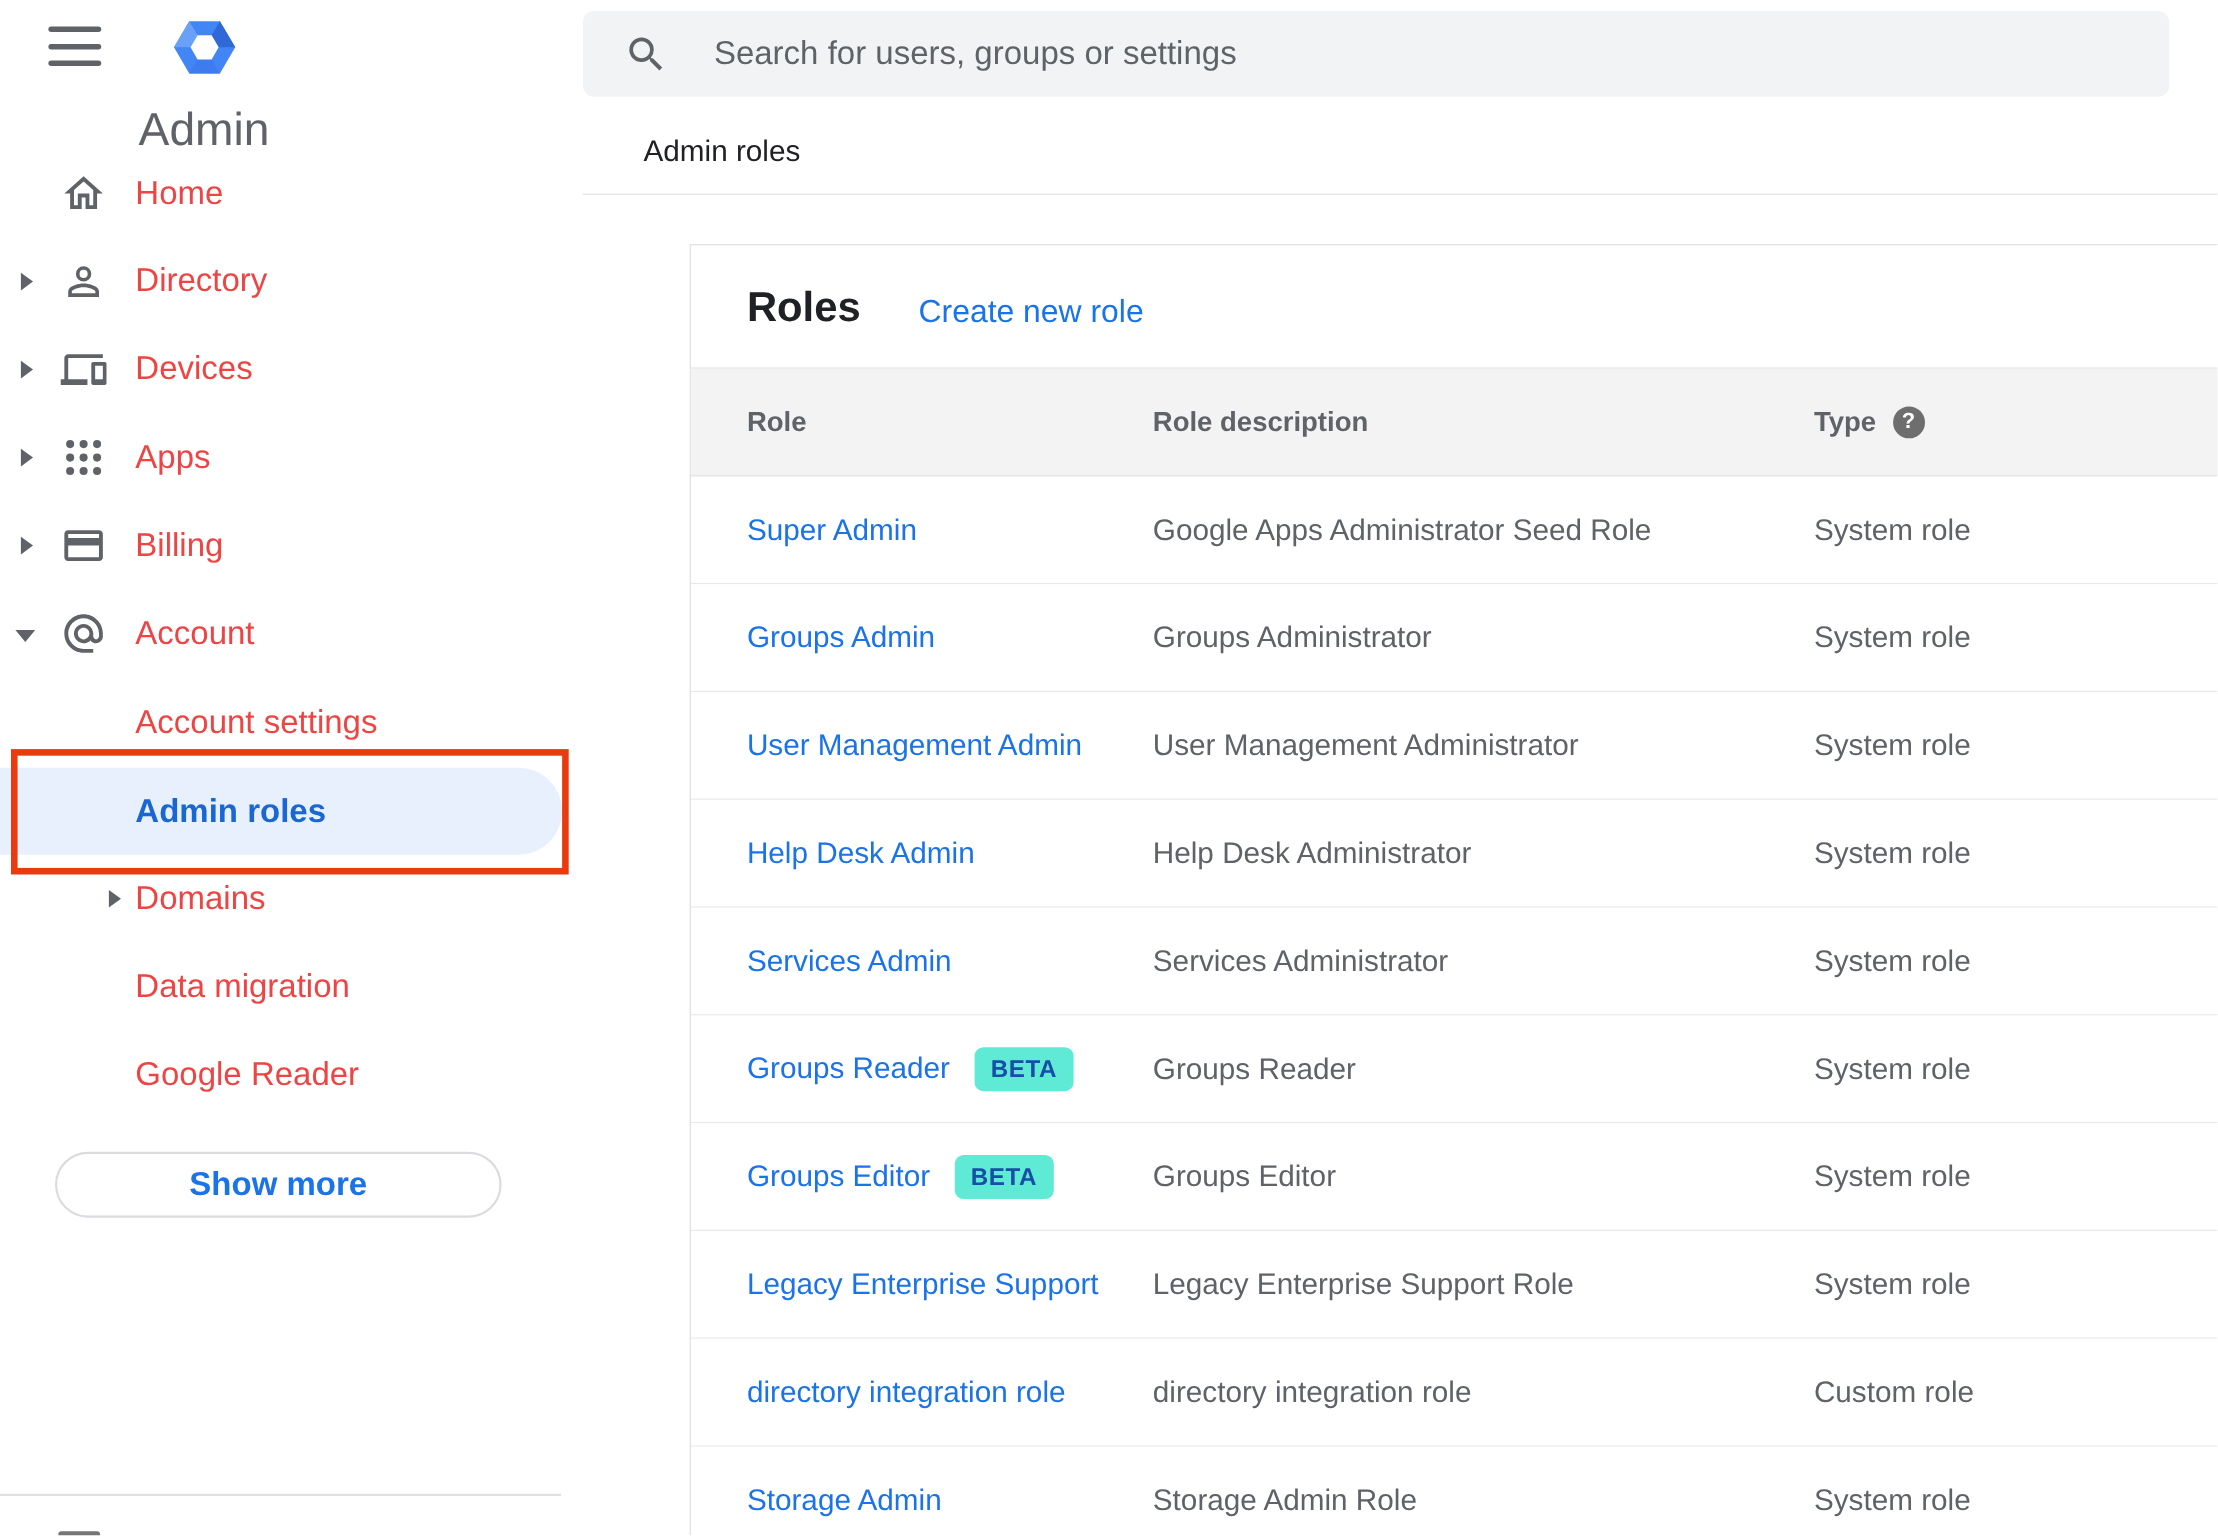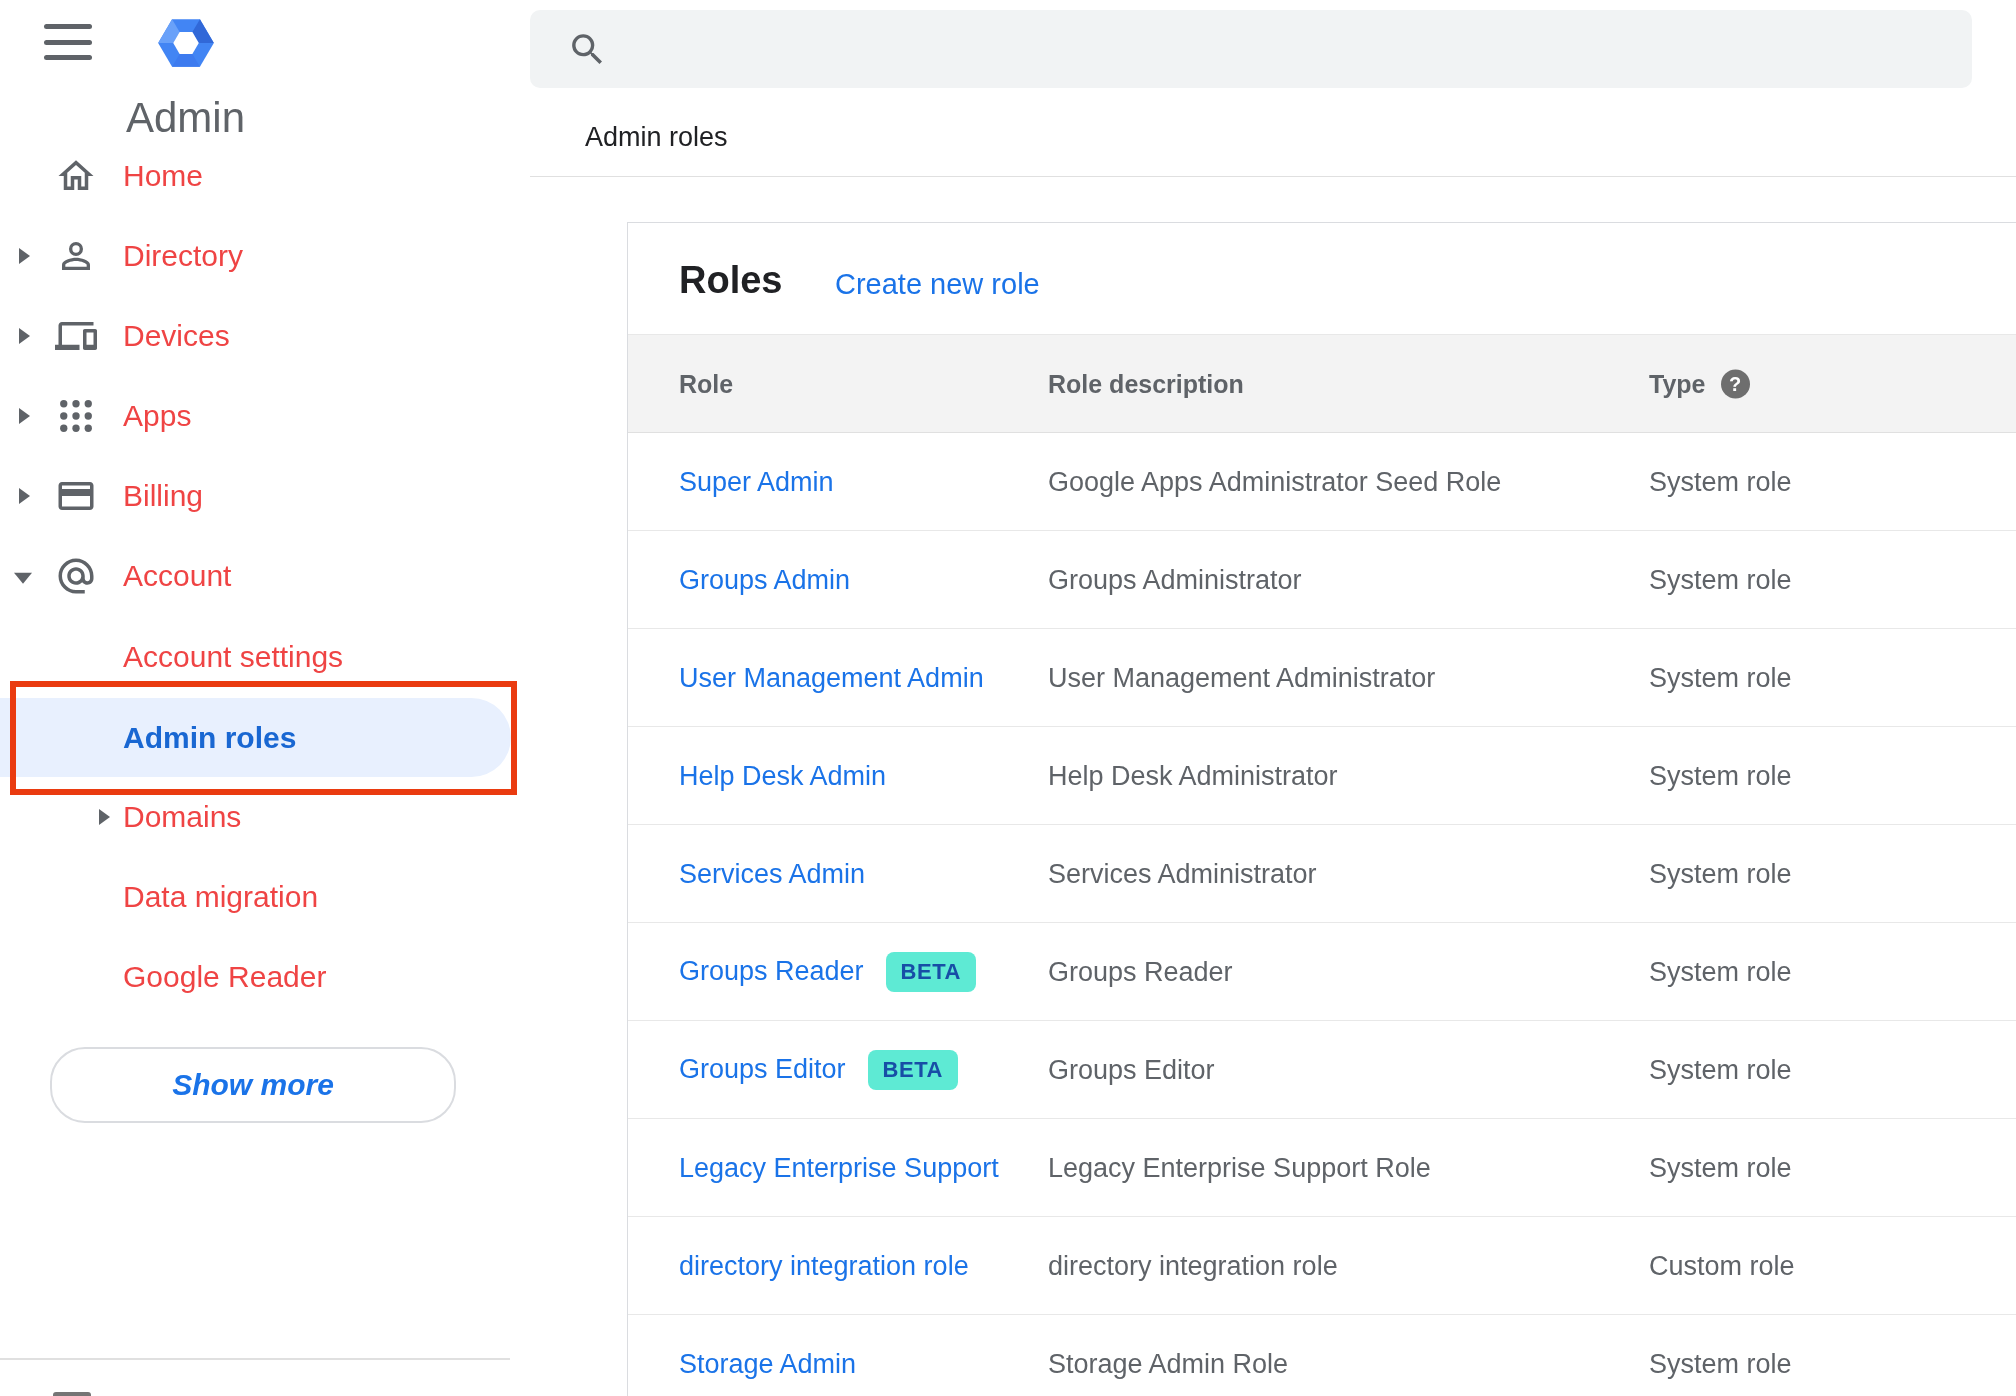--- a/index.html
+++ b/index.html
@@ -31,23 +31,23 @@
   .nav-caret-down{position:absolute;left:14px;top:50%;transform:translateY(-30%);width:0;height:0;
     border-left:9px solid transparent;border-right:9px solid transparent;border-top:11px solid #5f6368;}
   .nav-caret-sub{left:99px;}
   .nav-icon{position:absolute;left:55px;top:50%;transform:translateY(-50%);width:42px;height:42px;display:flex;align-items:center;justify-content:center;}
   .nav-icon svg{width:42px;height:42px;fill:#5f6368;}
   .nav-label{position:absolute;left:123px;top:50%;transform:translateY(-50%);font-size:30px;color:#ef4444;white-space:nowrap;}
   .nav-selected-pill{background:#e8f0fe;border-radius:0 40px 40px 0;width:511px;}
   .nav-selected-pill .nav-label{color:#1967d2;font-weight:700;}
   .annotation-box{position:absolute;left:10px;top:681px;width:507px;height:114px;box-sizing:border-box;
     border:6px solid #ea3b10;pointer-events:none;z-index:6;}
-  .show-more{position:absolute;left:50px;top:1047px;width:406px;height:76px;box-sizing:border-box;
+  .show-more{position:absolute;left:50px;top:1047px;width:406px;height:60px;box-sizing:border-box;
     border:2px solid #dadce0;border-radius:35px;display:flex;align-items:center;justify-content:center;
-    font-size:30px;font-weight:700;color:#1a73e8;background:#fff;cursor:pointer;font-style:italic;}
+    font-size:30px;font-weight:700;color:#1a73e8;background:#fff;cursor:pointer;}
   .sidebar-bottom-divider{position:absolute;left:0;top:1358px;width:510px;height:2px;background:#e0e0e0;}
   .partial-icon{position:absolute;left:53px;top:1392px;width:38px;height:6px;background:#757575;border-radius:3px 3px 0 0;}
   
   .card{position:absolute;left:627px;top:222px;width:1410px;height:1200px;background:#fff;
     border:1px solid #dadce0;box-sizing:border-box;}
   .card-header{position:relative;height:111px;}
   .card-title{position:absolute;left:51px;top:36px;font-size:38px;font-weight:700;color:#202124;}
   .create-link{position:absolute;left:207px;top:45px;font-size:29px;color:#1a73e8;cursor:pointer;text-align:right;}
   .thead{position:relative;height:99px;background:#f3f3f3;border-top:1px solid #e8e8e8;border-bottom:1px solid #e0e0e0;box-sizing:border-box;}
   .th{position:absolute;top:50%;transform:translateY(-50%);font-size:25px;font-weight:700;color:#5f6368;}
@@ -82,20 +82,21 @@
       <polygon points="26,91 39,69 61,69 74,91" fill="#3d7bef"></polygon>
       <polygon points="28,50 39,31 61,31 72,50 61,69 39,69" fill="#ffffff"></polygon>
     </svg>
     <span class="logo-text">Admin</span>
   </div>
 
   <div class="searchbox">
     <svg width="41" height="41" viewBox="0 0 24 24" fill="#5f6368">
       <path d="M15.5 14h-.79l-.28-.27A6.47 6.47 0 0 0 16 9.5 6.5 6.5 0 1 0 9.5 16c1.61 0 3.09-.59 4.23-1.57l.27.28v.79l5 4.99L20.49 19l-4.99-5zm-6 0C7.01 14 5 11.99 5 9.5S7.01 5 9.5 5 14 7.01 14 9.5 11.99 14 9.5 14z"></path>
     </svg>
+    <input type="text" placeholder="Search for users, groups or settings" style="">
   </div>
 
   <div class="breadcrumb">Admin roles</div>
   <div class="crumb-divider"></div>
 
   <div class="nav-row" style="top:136px;">
     <span class="nav-icon">
       <svg viewBox="0 0 24 24">
           <path d="M12 5.69l5 4.5V18h-2v-6H9v6H7v-7.81l5-4.5M12 3L2 12h3v8h6v-6h2v6h6v-8h3L12 3z"></path>
         </svg>

